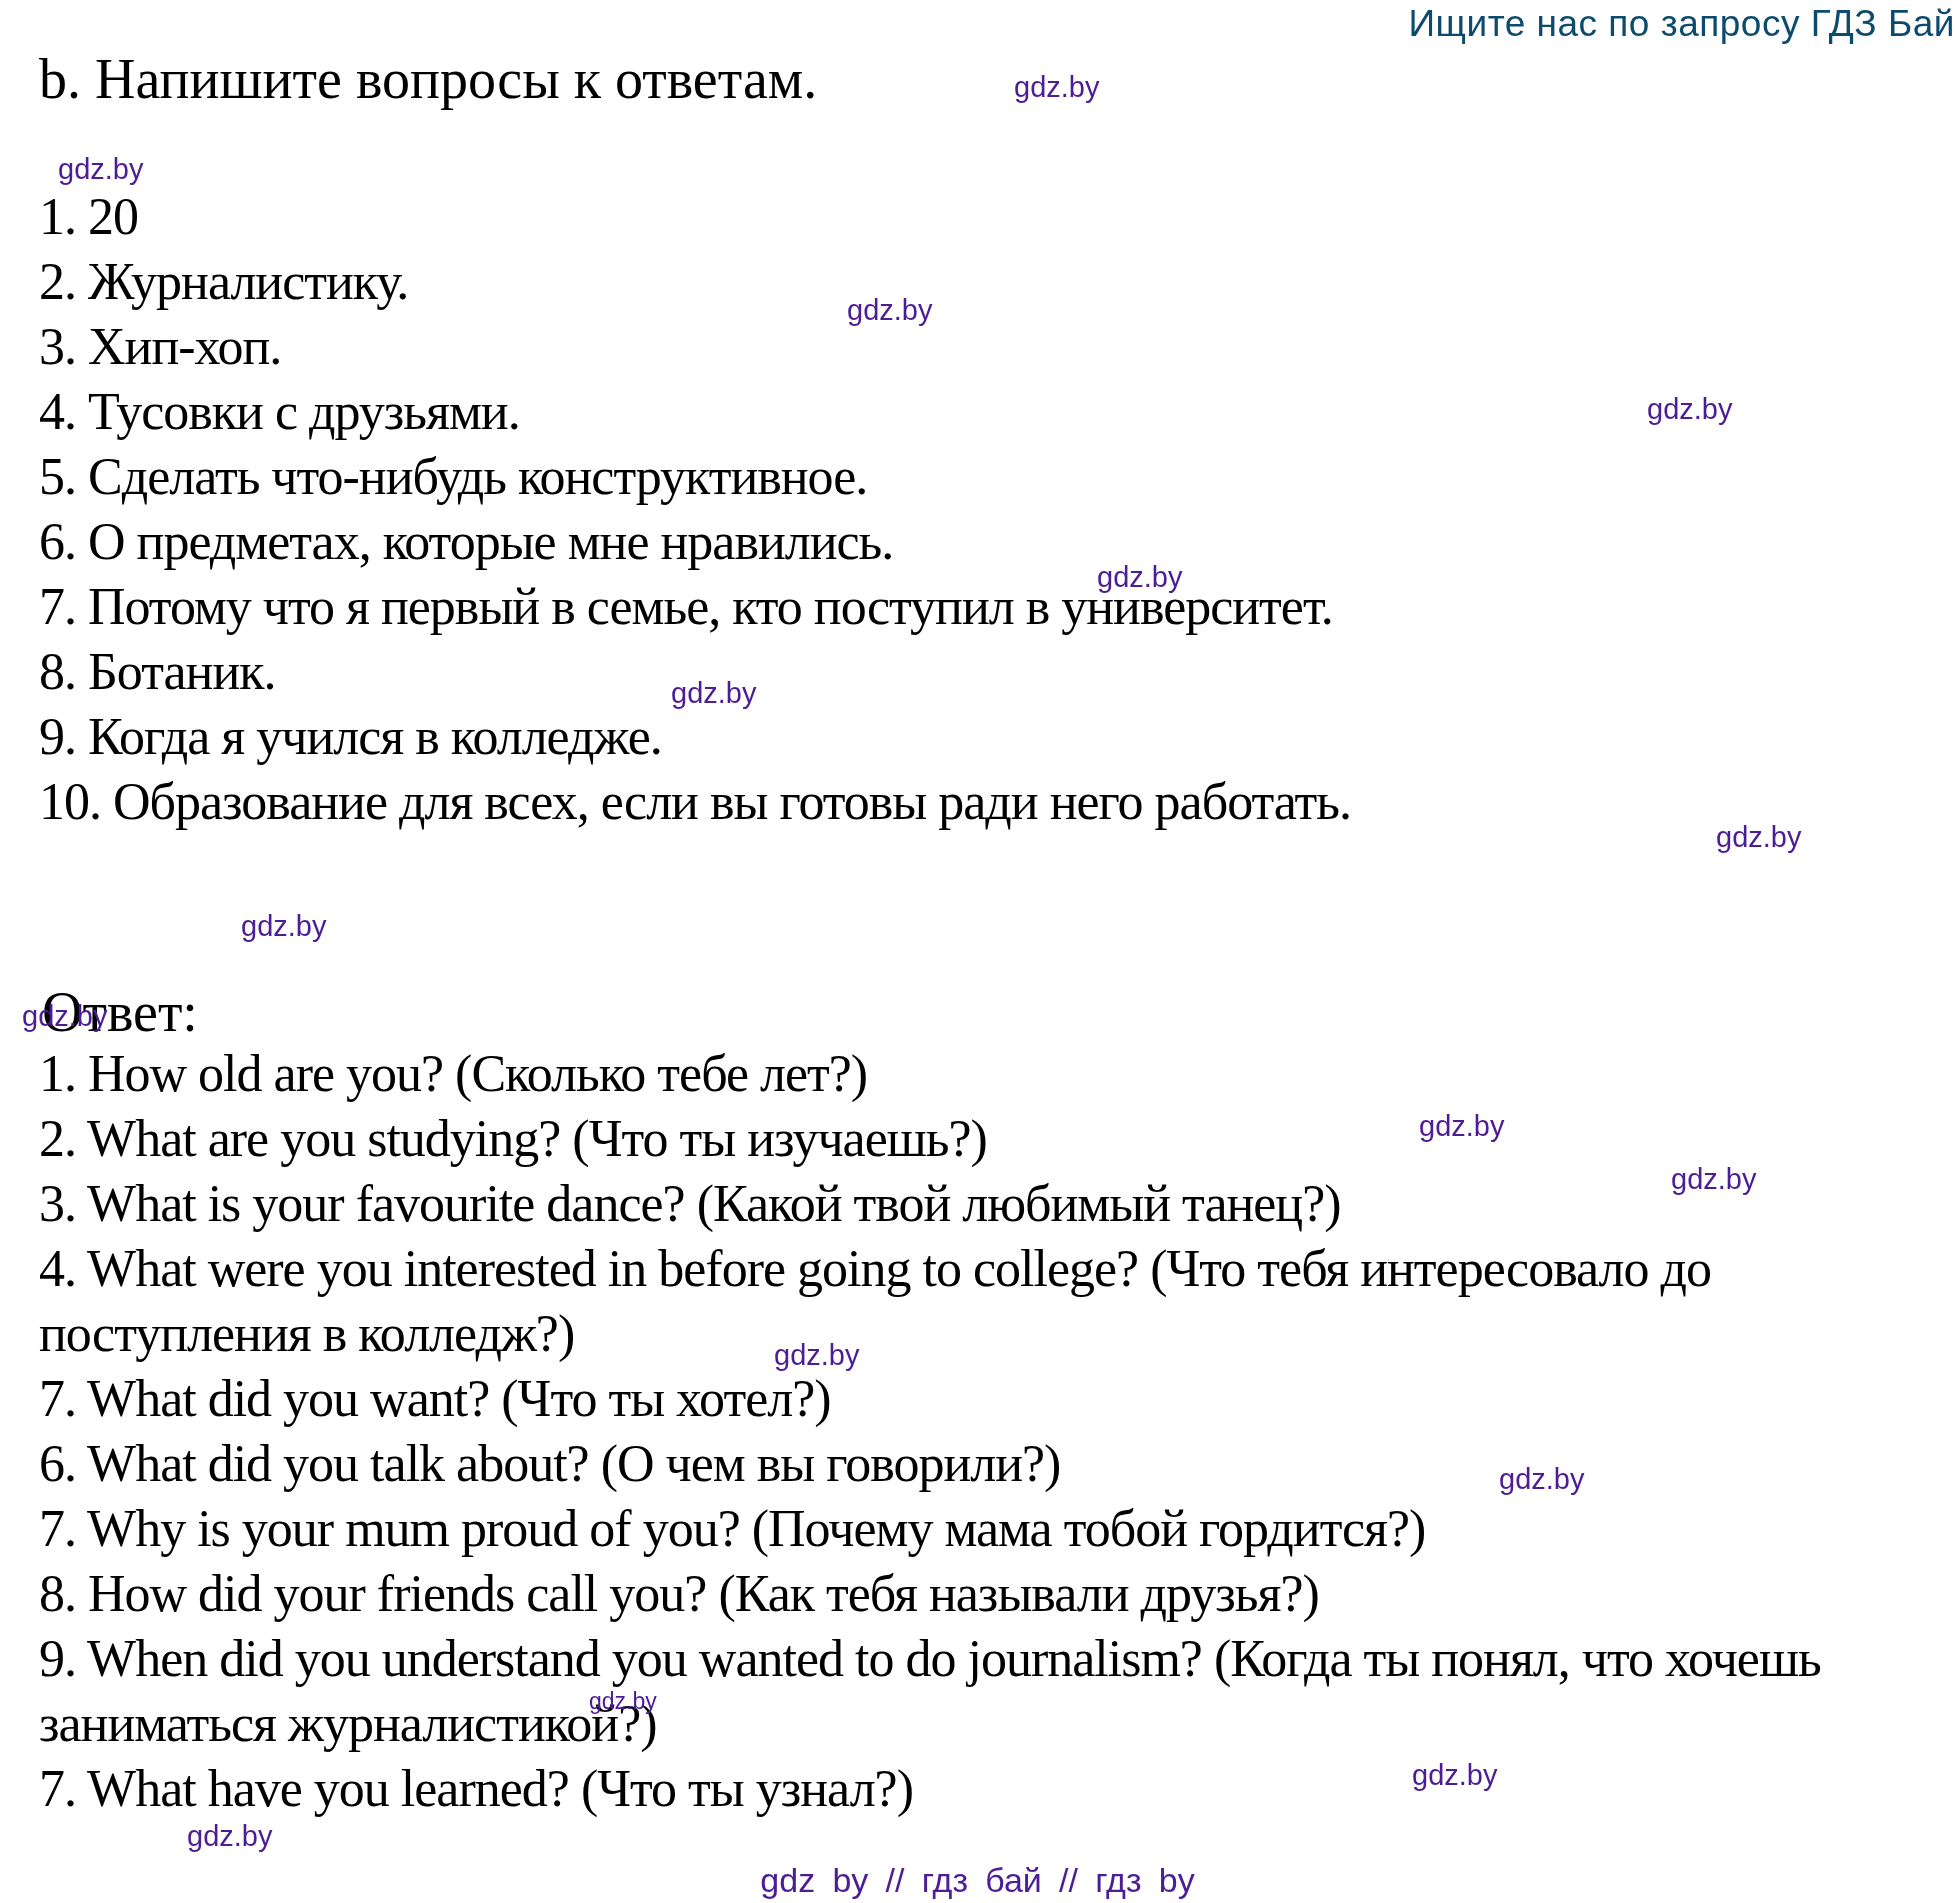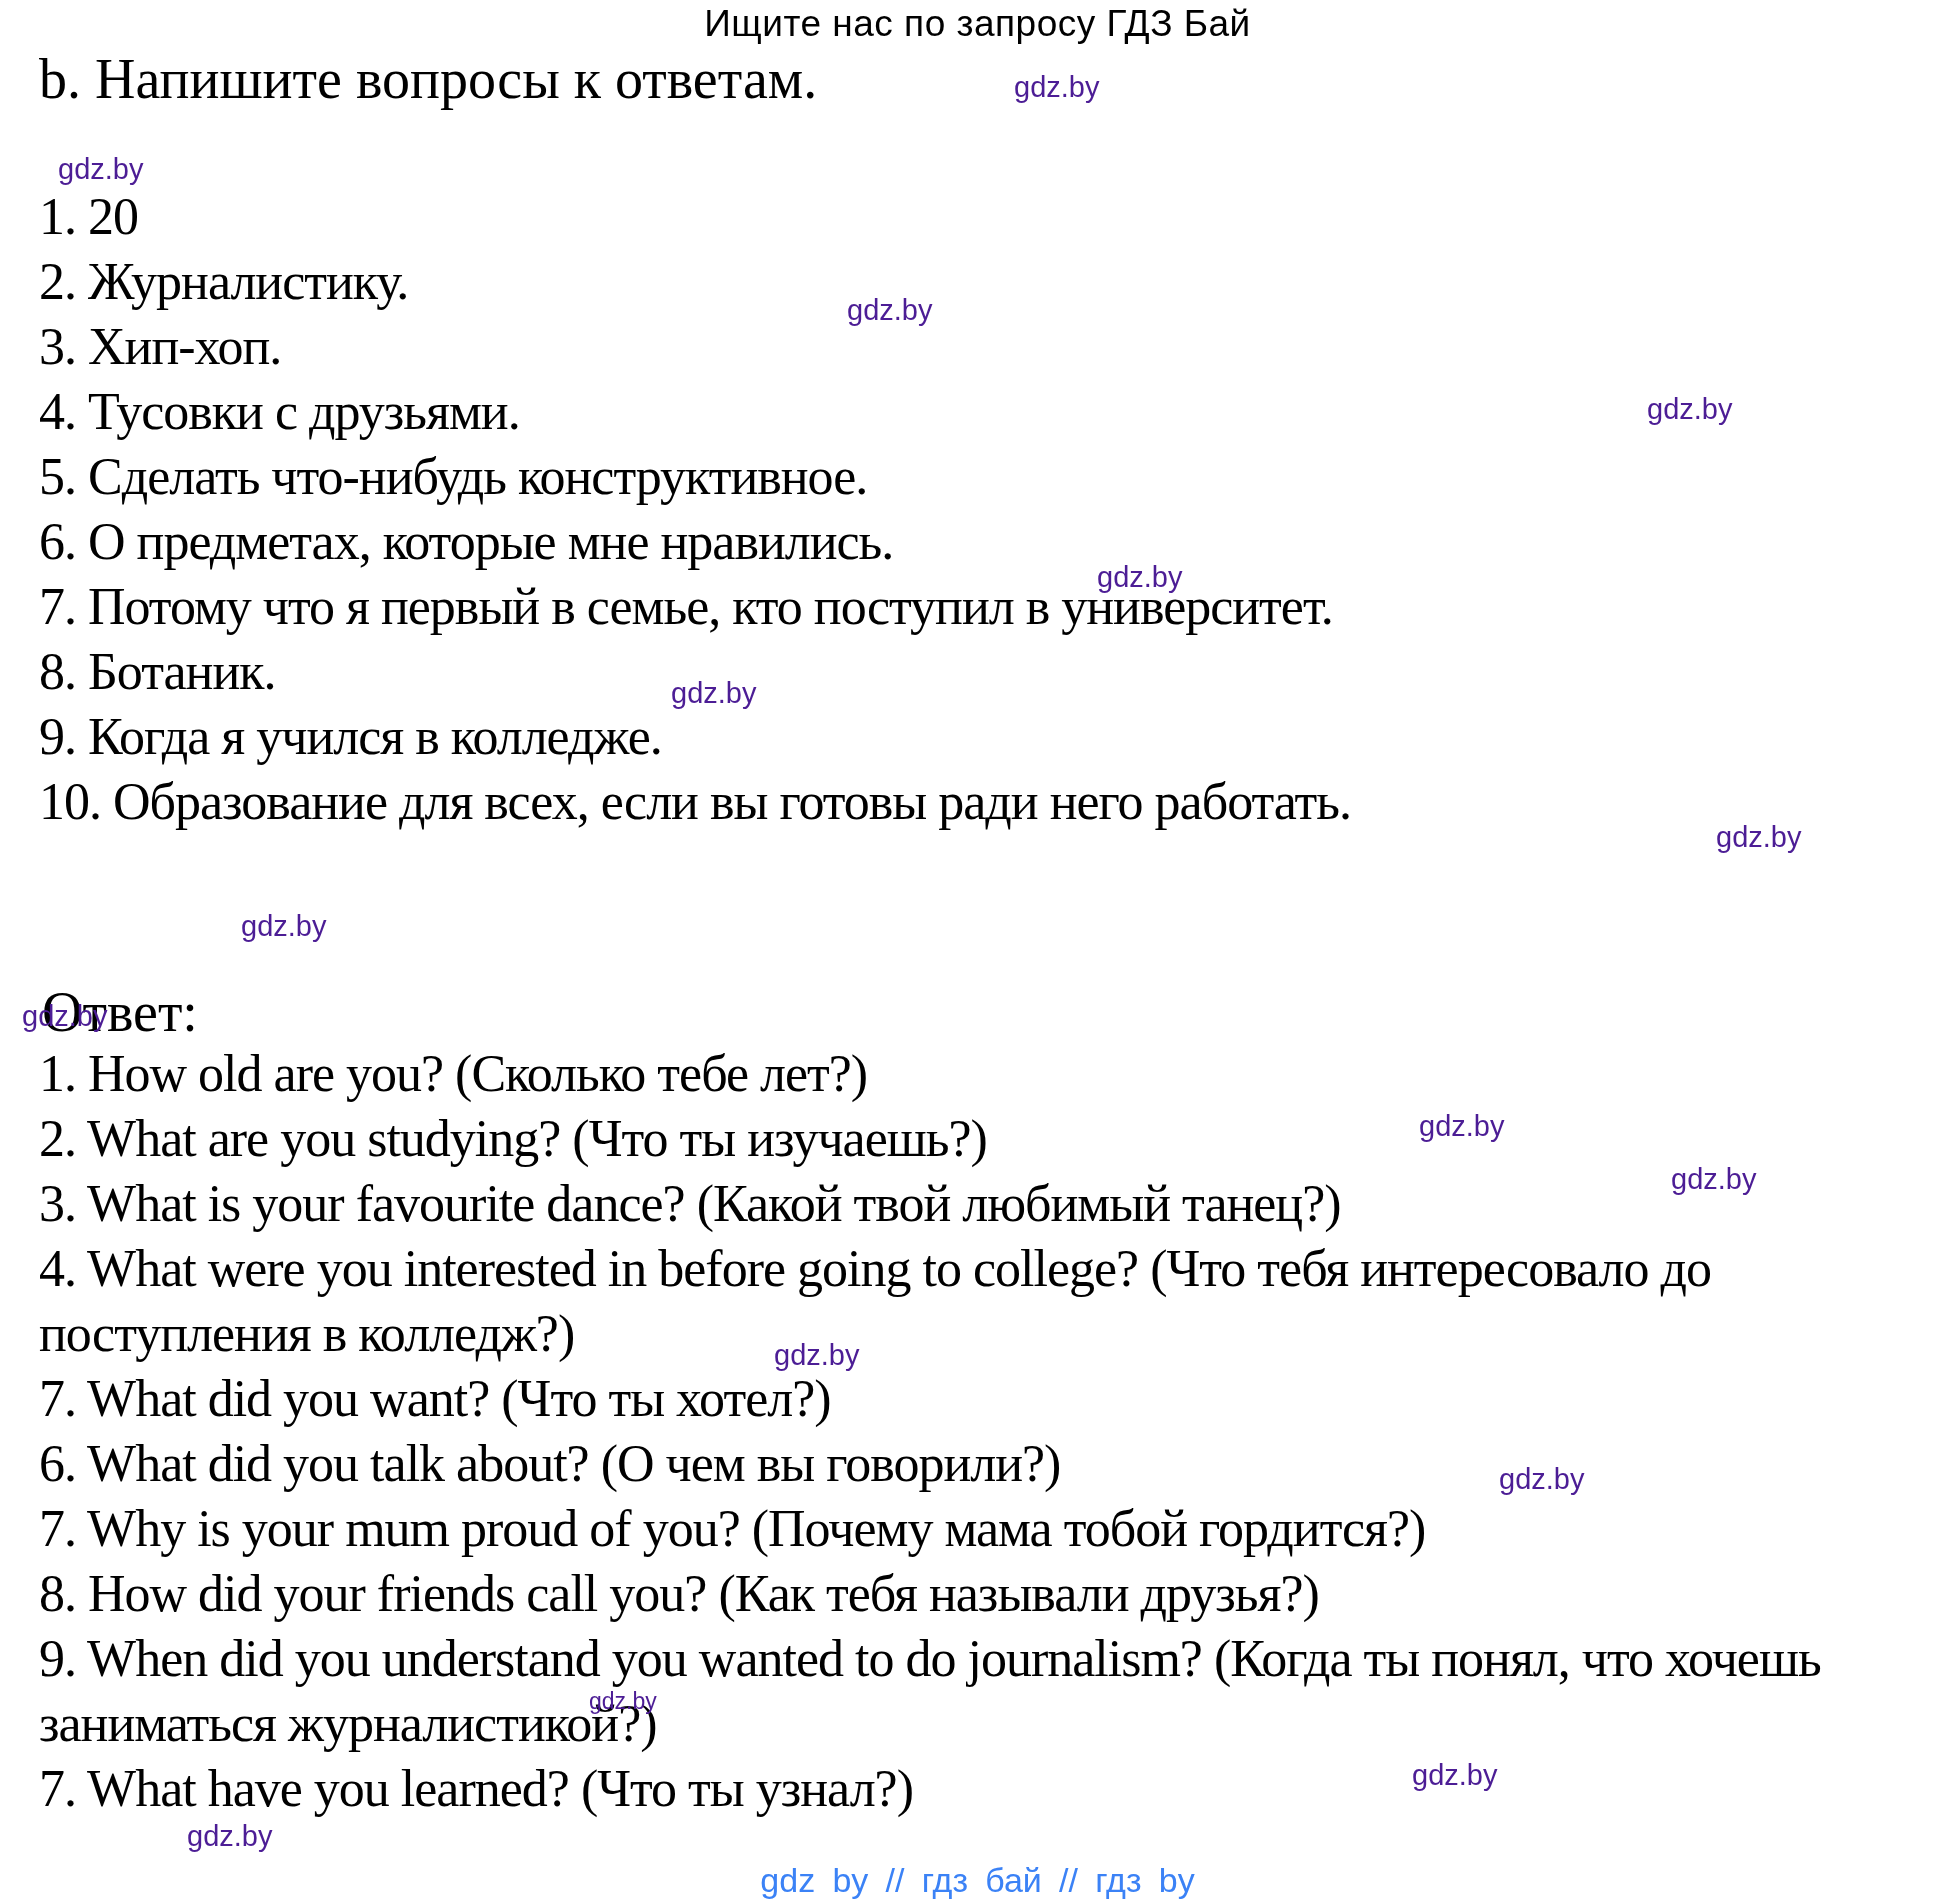--- a/index.html
+++ b/index.html
@@ -8,24 +8,24 @@
     position: relative;
     width: 1955px;
     height: 1904px;
     overflow: hidden;
     font-family: "Liberation Serif", "DejaVu Serif", serif;
     color: #000000;
   }
   .promo {
     position: absolute;
     top: 2.9px; left: 0; width: 100%;
-    text-align: center;
+    text-align: right;
     font-family: "Liberation Sans", "DejaVu Sans", sans-serif;
     font-size: 37px;
-    color: #000000;
+    color: #0c4a6e;
     letter-spacing: 0.5px;
   }
   .task-title {
     position: absolute;
     left: 39px; top: 47px;
     font-size: 56px;
     font-weight: normal;
     white-space: nowrap;
   }
   .list {
@@ -53,21 +53,21 @@
     color: #4c1d95;
     white-space: nowrap;
   }
   .wm.small { font-size: 23px; }
   .footer {
     position: absolute;
     top: 1861px; left: 0; width: 100%;
     text-align: center;
     font-family: "Liberation Sans", "DejaVu Sans", sans-serif;
     font-size: 34px;
-    color: #3b82f6;
+    color: #4c1d95;
     word-spacing: 7.8px;
   }
 </style>
 </head>
 <body>
 
 <div class="promo">Ищите нас по запросу ГДЗ Бай</div>
 
 <h1 class="task-title">b. Напишите вопросы к ответам.</h1>
 

